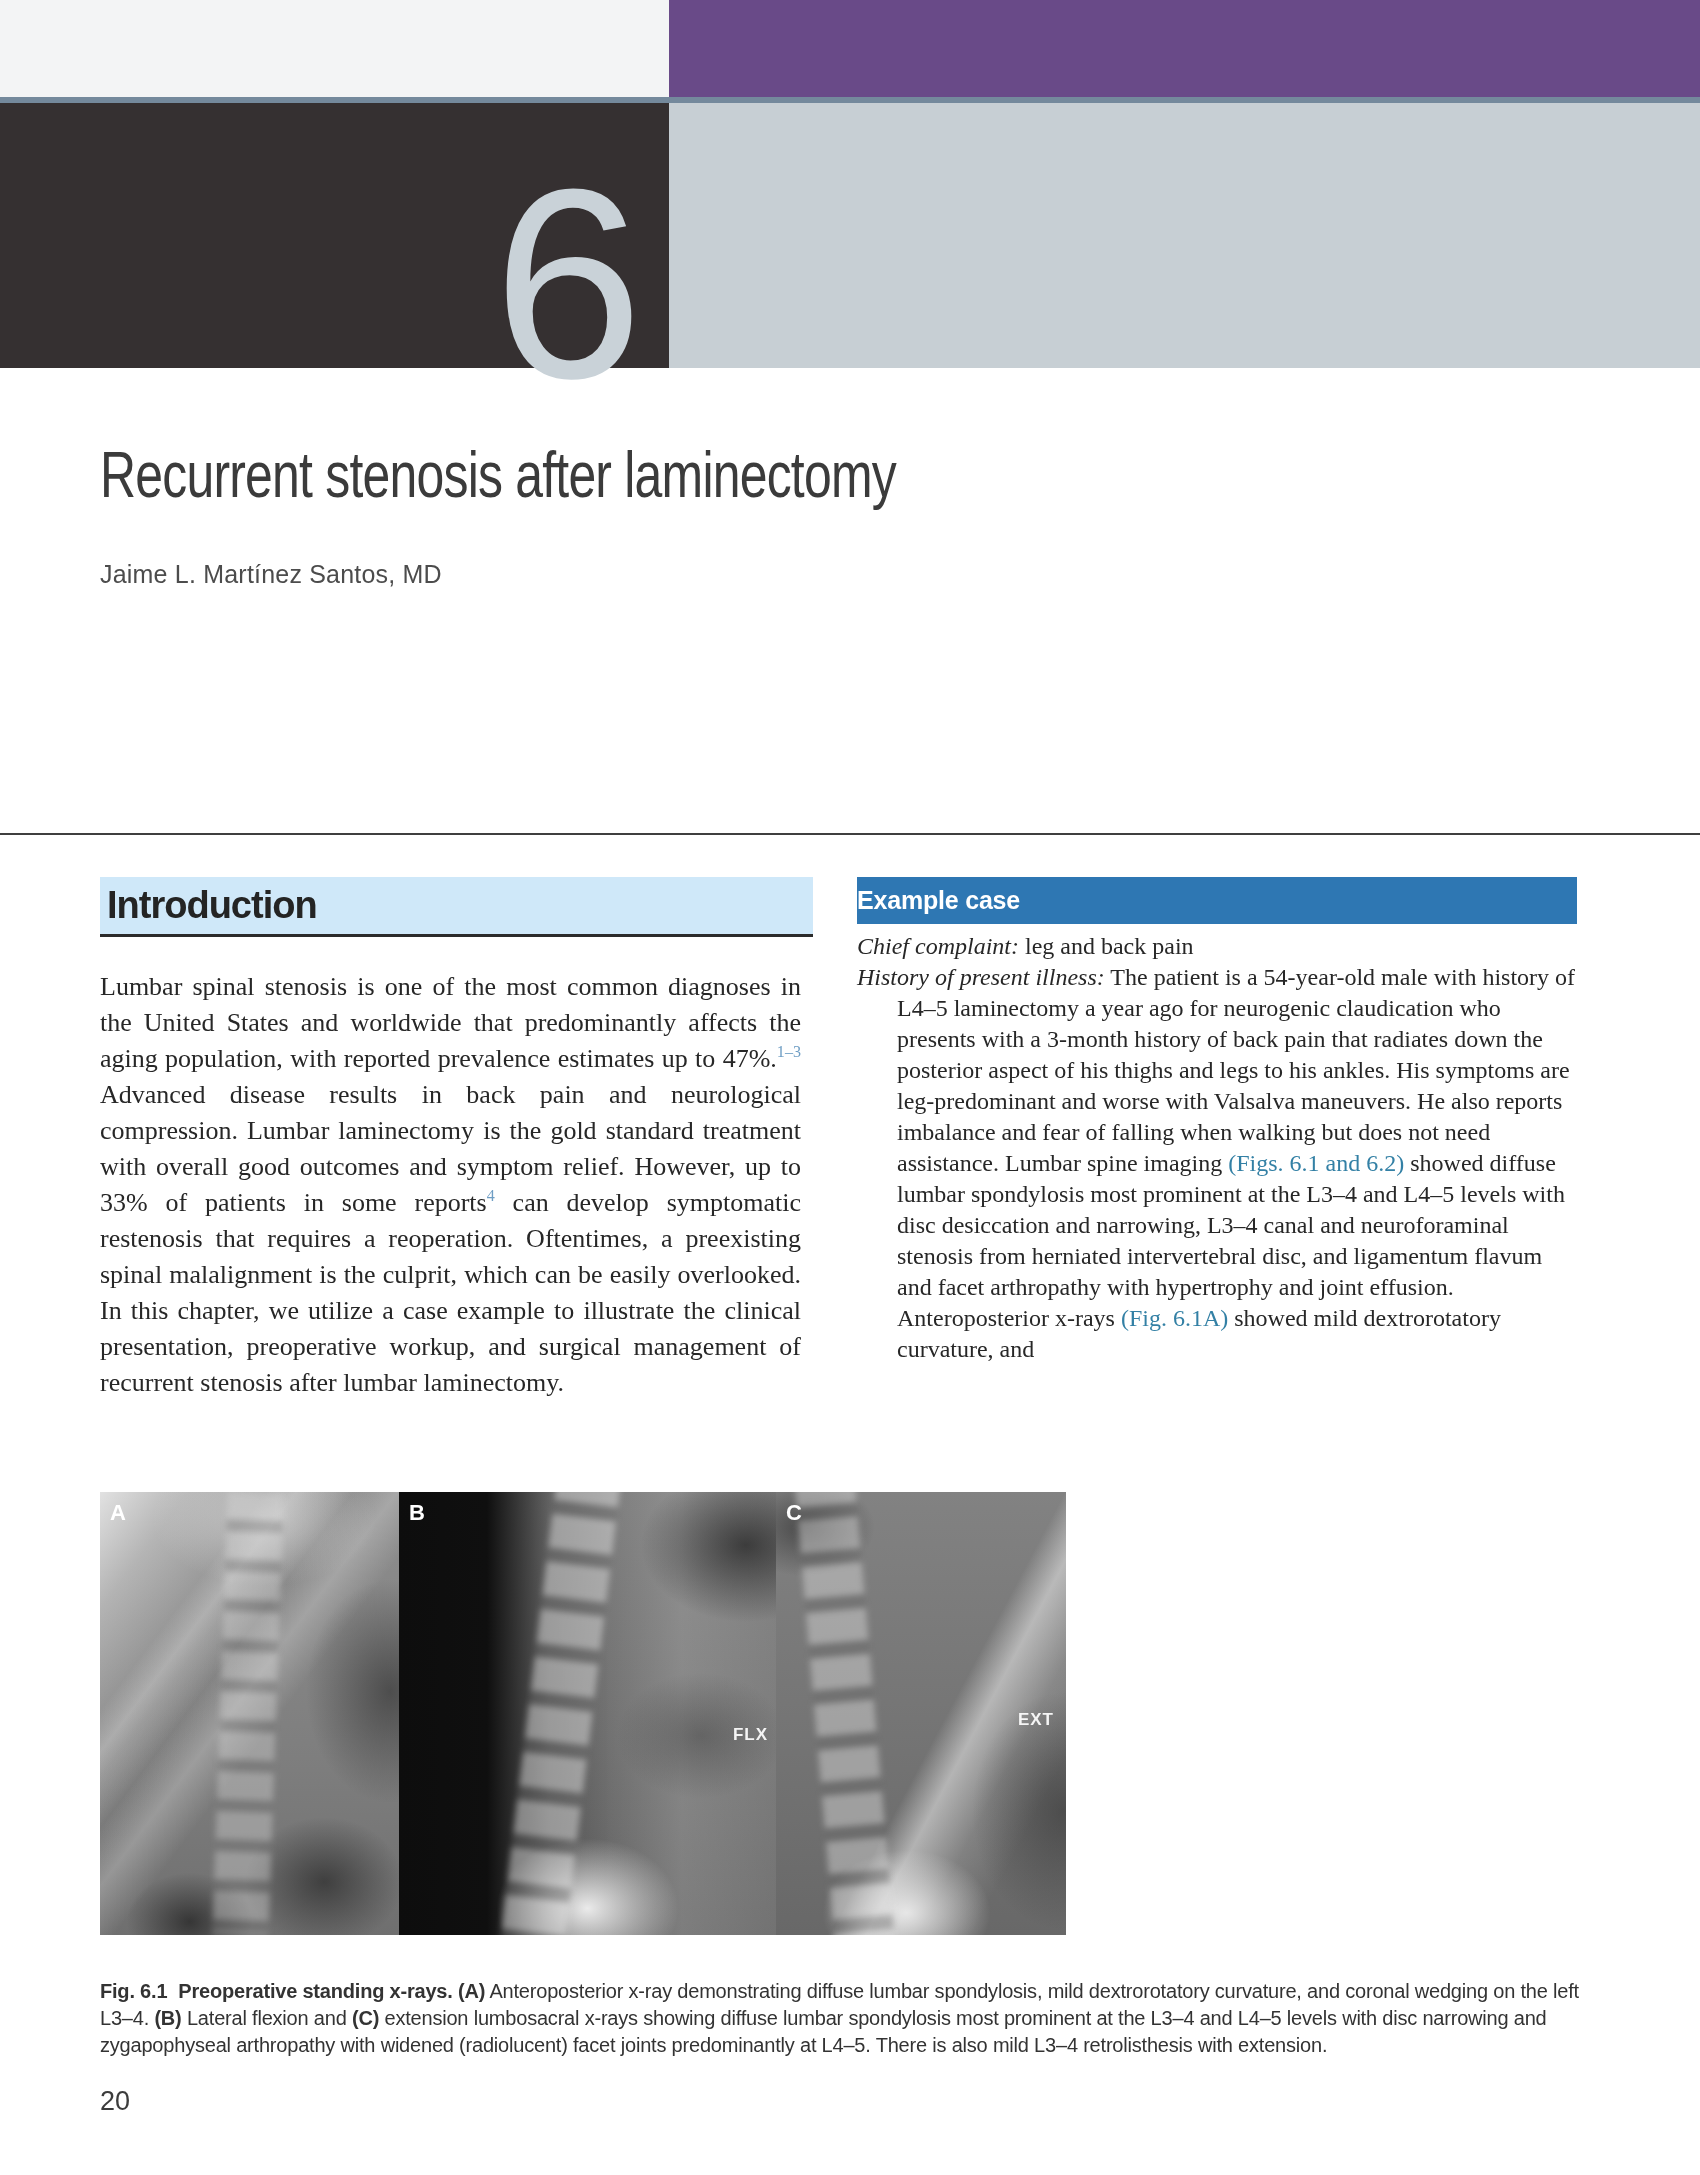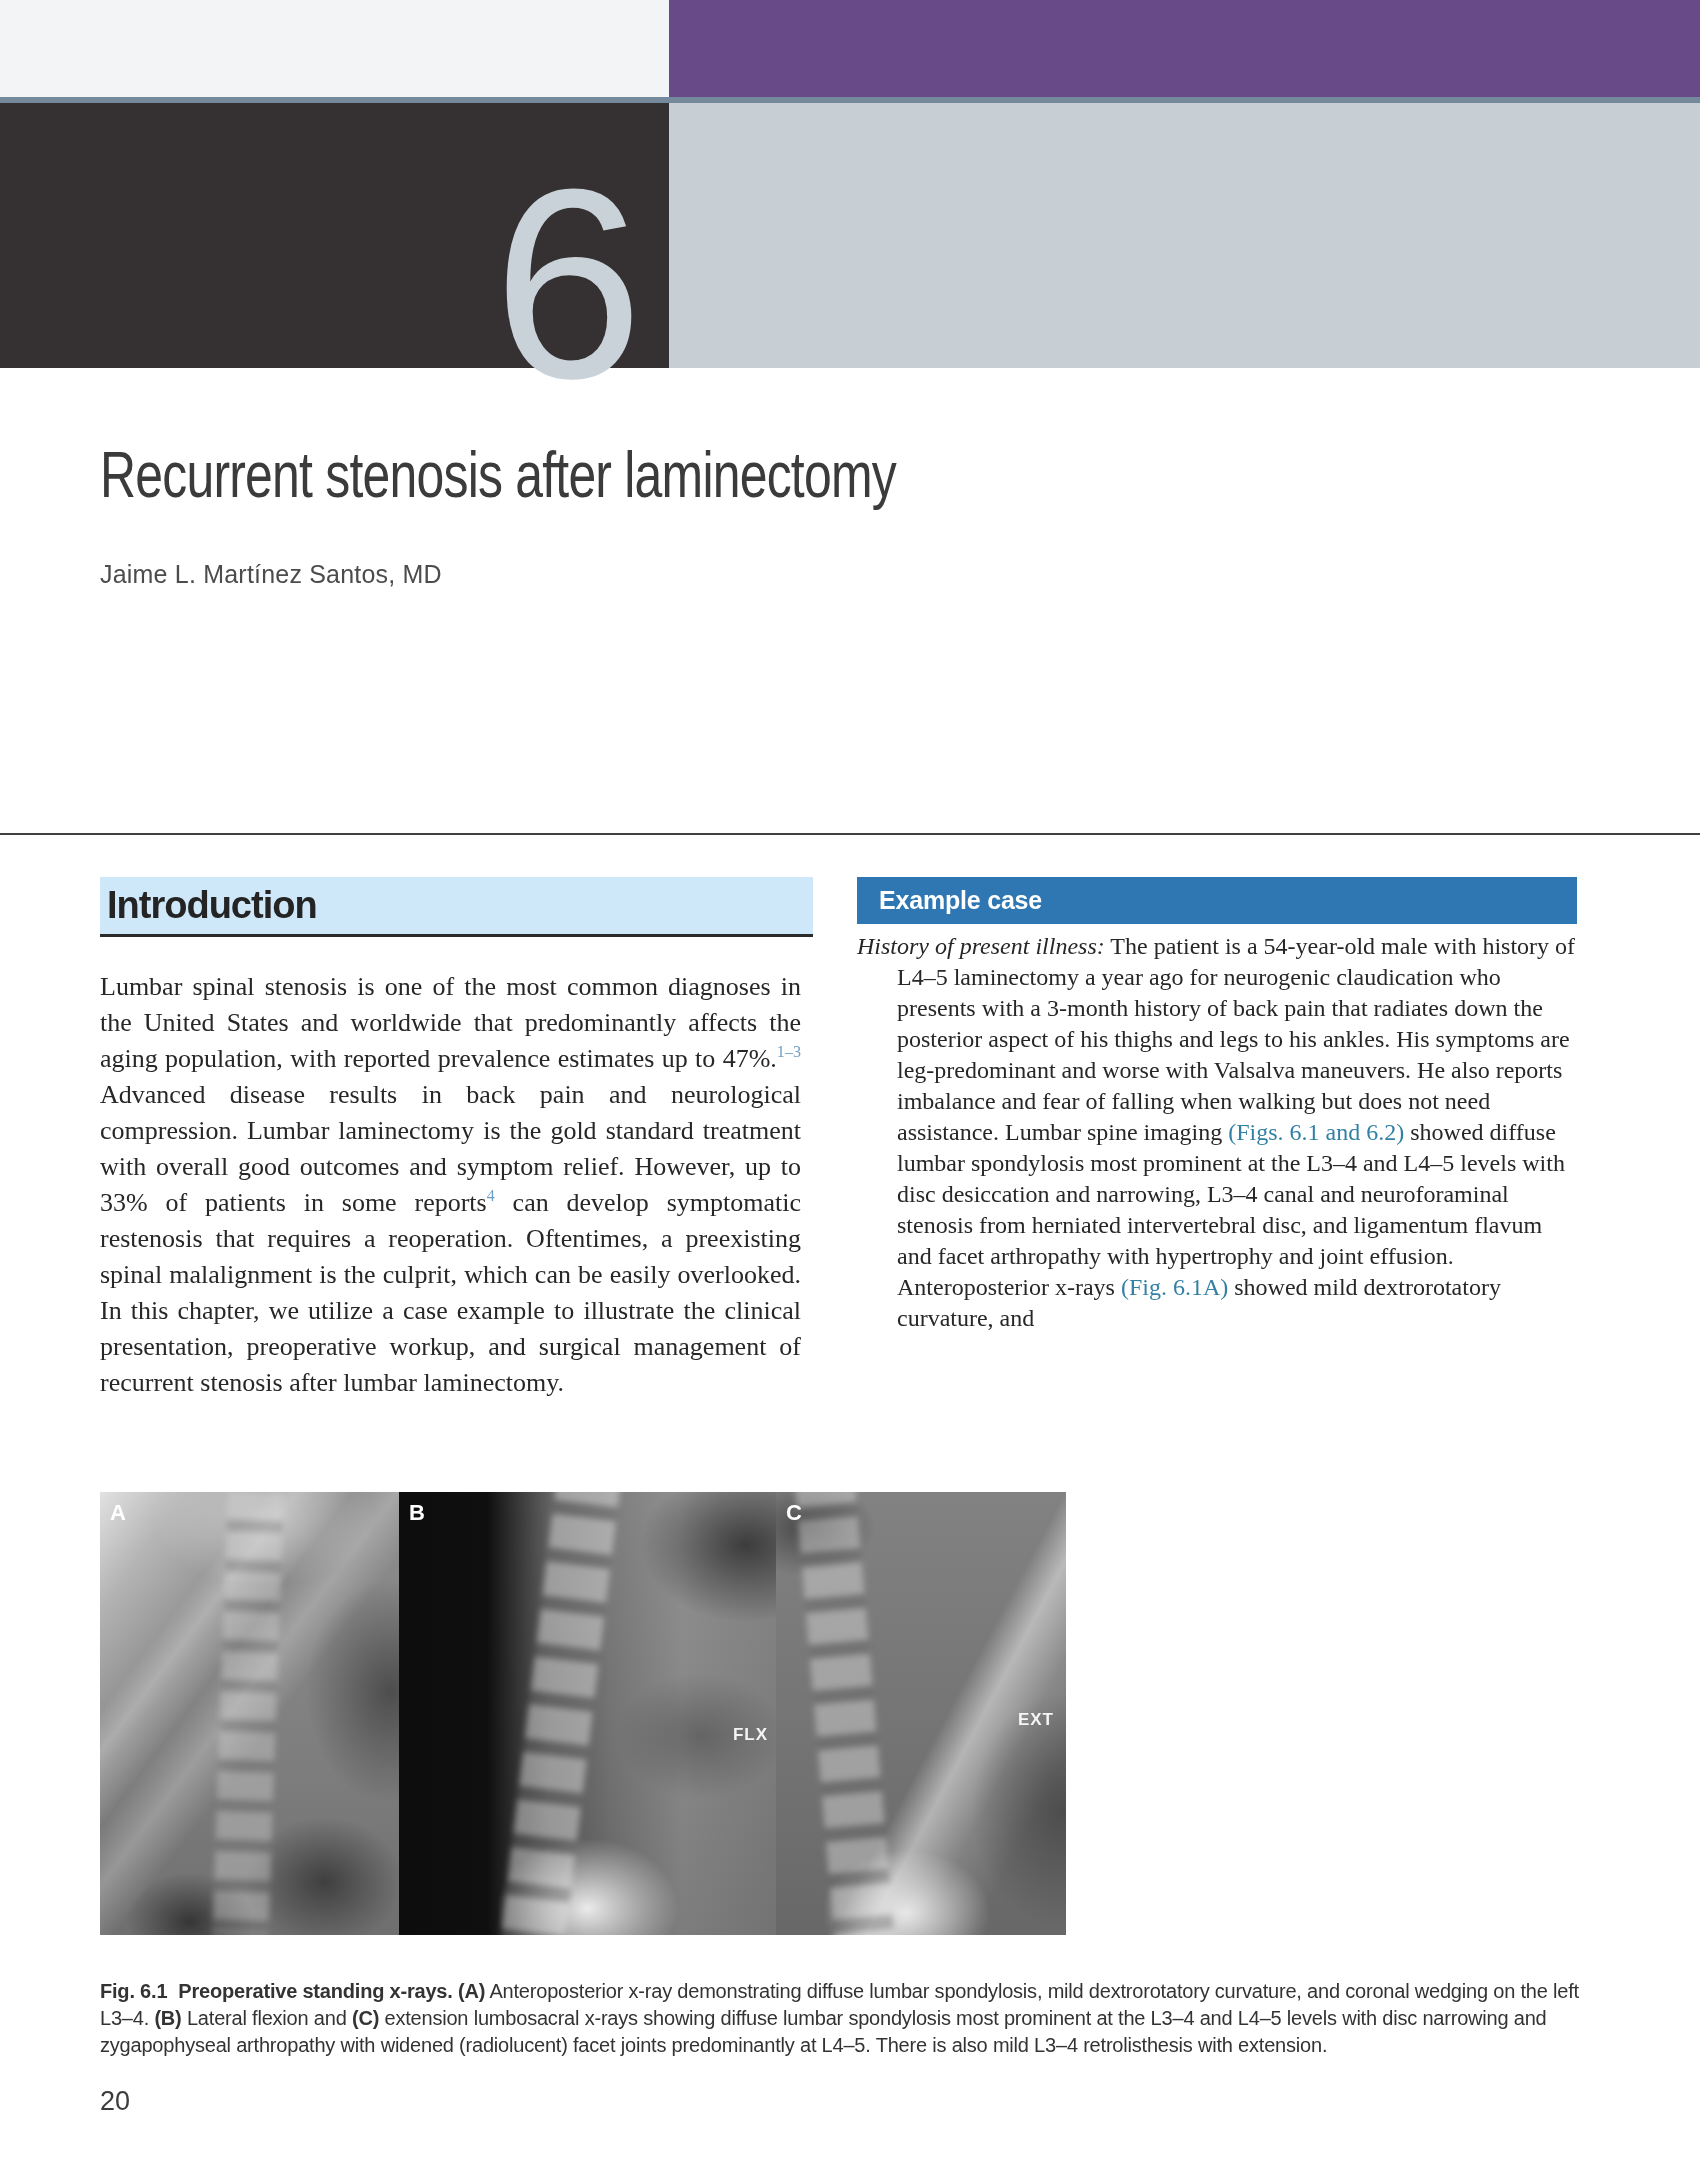--- a/index.html
+++ b/index.html
@@ -37,21 +37,21 @@
     display:flex;align-items:center;padding-left:7px;box-sizing:border-box;
   }
   .intro-header span{font-size:38px;font-weight:700;color:#242424;letter-spacing:-1px;}
   .intro-body{
     margin:32px 12px 0 0;font-family:Liberation Serif, serif;font-size:26px;line-height:36px;
     text-align:justify;color:#272727;
   }
   sup.cite{font-size:0.62em;line-height:0;vertical-align:super;color:var(--superscript);text-decoration:none;}
   .example-header{
     background:var(--example-header-bg);height:47px;display:flex;align-items:center;
-    padding-left:22px;box-sizing:border-box;
+    box-sizing:border-box;
   }
   .example-header span{font-size:25px;font-weight:700;color:#ffffff;letter-spacing:-0.2px;}
   .example-body{margin-top:7px;font-family:"Liberation Serif", serif;font-size:24px;line-height:31px;color:#272727;}
   .example-body p.hang{margin:0;text-indent:-40px;padding-left:40px;}
   .ital{font-style:italic;}
   a.figlink{color:var(--link);text-decoration:none;cursor:pointer;}
   
   .xray-figure{position:absolute;left:100px;top:1492px;width:966px;height:443px;margin:0;display:flex;}
   .panel{position:relative;height:100%;overflow:hidden;}
   .panel-a{width:299px;background:
@@ -116,20 +116,21 @@
       <span>Introduction</span>
     </div>
   <p class="intro-body"><span>Lumbar spinal stenosis is one of the most common diagnoses in the United States and worldwide that predominantly affects the aging population, with reported prevalence estimates up to 47%.</span><sup class="cite">1–3</sup><span> Advanced disease results in back pain and neurological compression. Lumbar laminectomy is the gold standard treatment with overall good outcomes and symptom relief. However, up to 33% of patients in some reports</span><sup class="cite">4</sup><span> can develop symptomatic restenosis that requires a reoperation. Oftentimes, a preexisting spinal malalignment is the culprit, which can be easily overlooked. In this chapter, we utilize a case example to illustrate the clinical presentation, preoperative workup, and surgical management of recurrent stenosis after lumbar laminectomy.</span></p>
 </section>
 
 <section class="col-right">
   <div class="example-header">
       <span>Example case</span>
     </div>
   <div class="example-body">
+    <p class="hang"><span class="ital">Chief complaint:</span><span> leg and back pain</span></p>
     <p class="hang"><span class="ital">History of present illness:</span><span> The patient is a 54-year-old male with history of L4–5 laminectomy a year ago for neurogenic claudication who presents with a 3-month history of back pain that radiates down the posterior aspect of his thighs and legs to his ankles. His symptoms are leg-predominant and worse with Valsalva maneuvers. He also reports imbalance and fear of falling when walking but does not need assistance. Lumbar spine imaging </span><a class="figlink">(Figs. 6.1 and 6.2)</a><span> showed diffuse lumbar spondylosis most prominent at the L3–4 and L4–5 levels with disc desiccation and narrowing, L3–4 canal and neuroforaminal stenosis from herniated intervertebral disc, and ligamentum flavum and facet arthropathy with hypertrophy and joint effusion. Anteroposterior x-rays </span><a class="figlink">(Fig. 6.1A)</a><span> showed mild dextrorotatory curvature, and</span></p>
   </div>
 </section>
 
 <figure class="xray-figure">
   <div class="panel panel-a">
     <div class="spine spine-a"></div>
     <span class="panel-letter">A</span>
   </div>
   <div class="panel panel-b">

